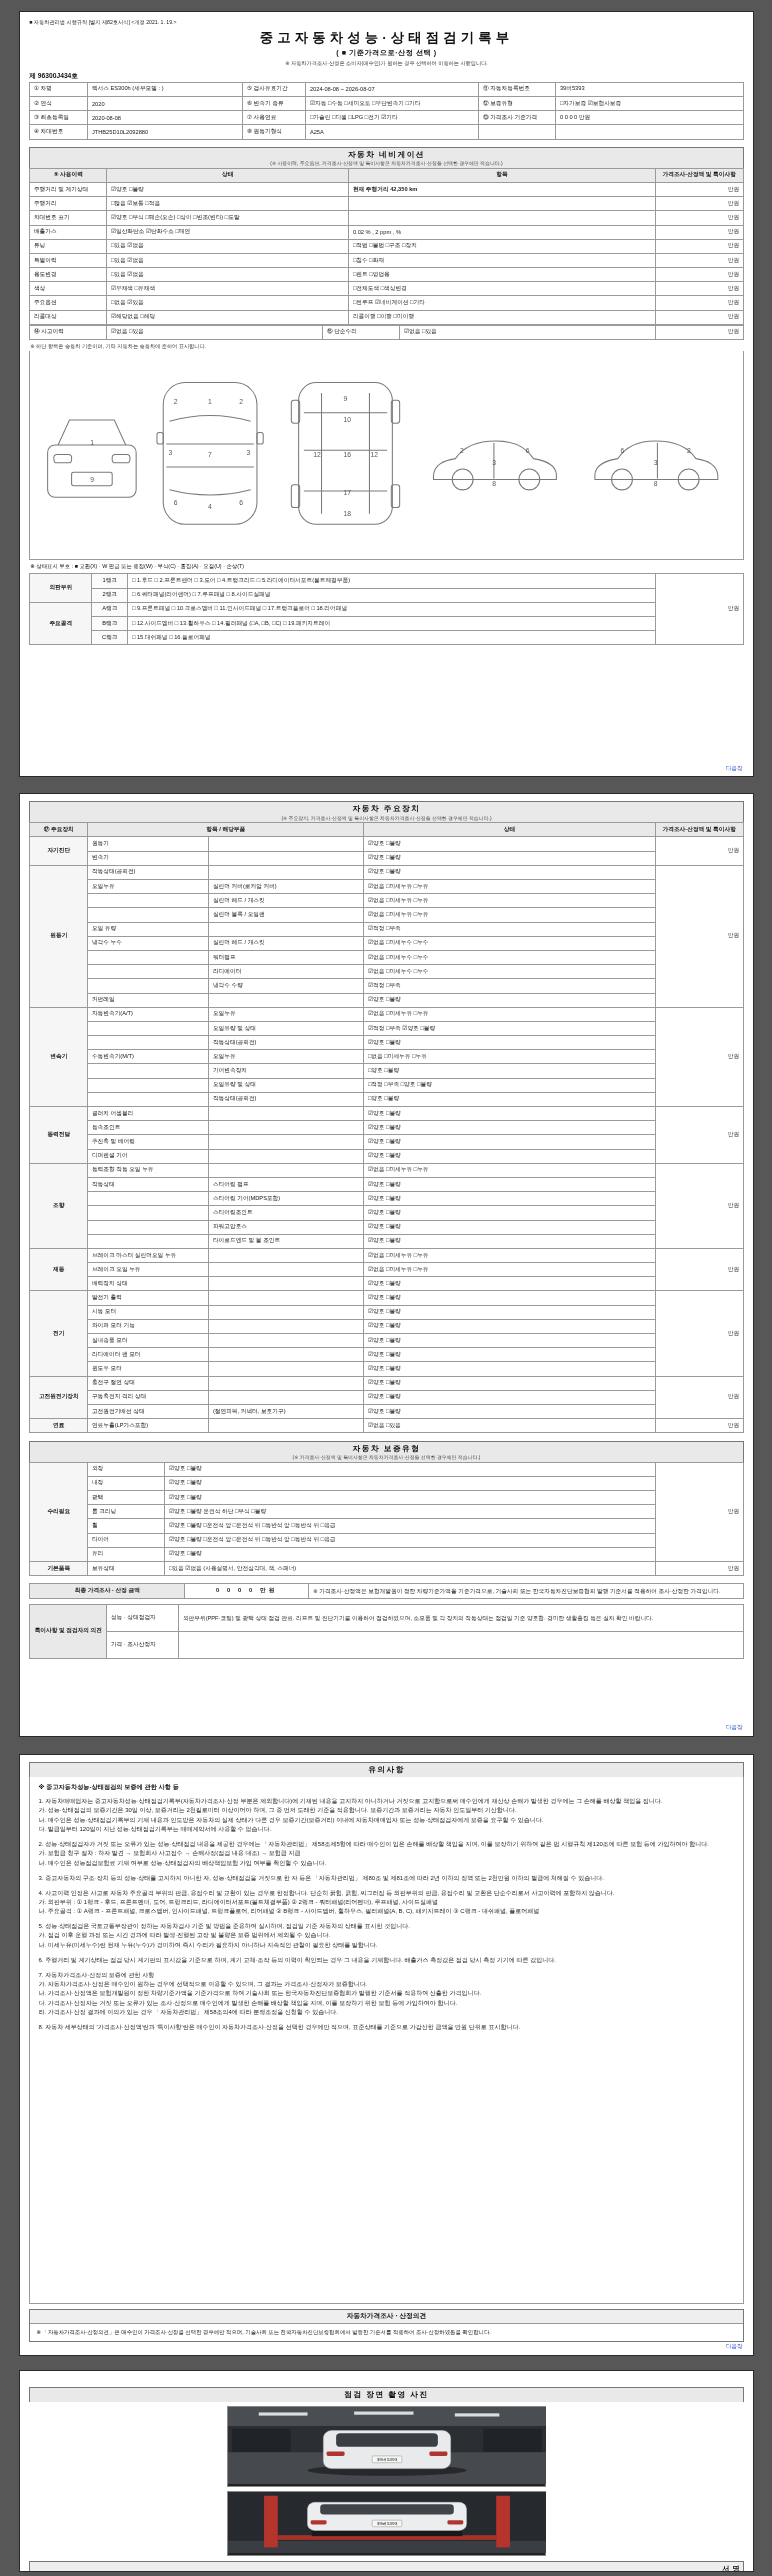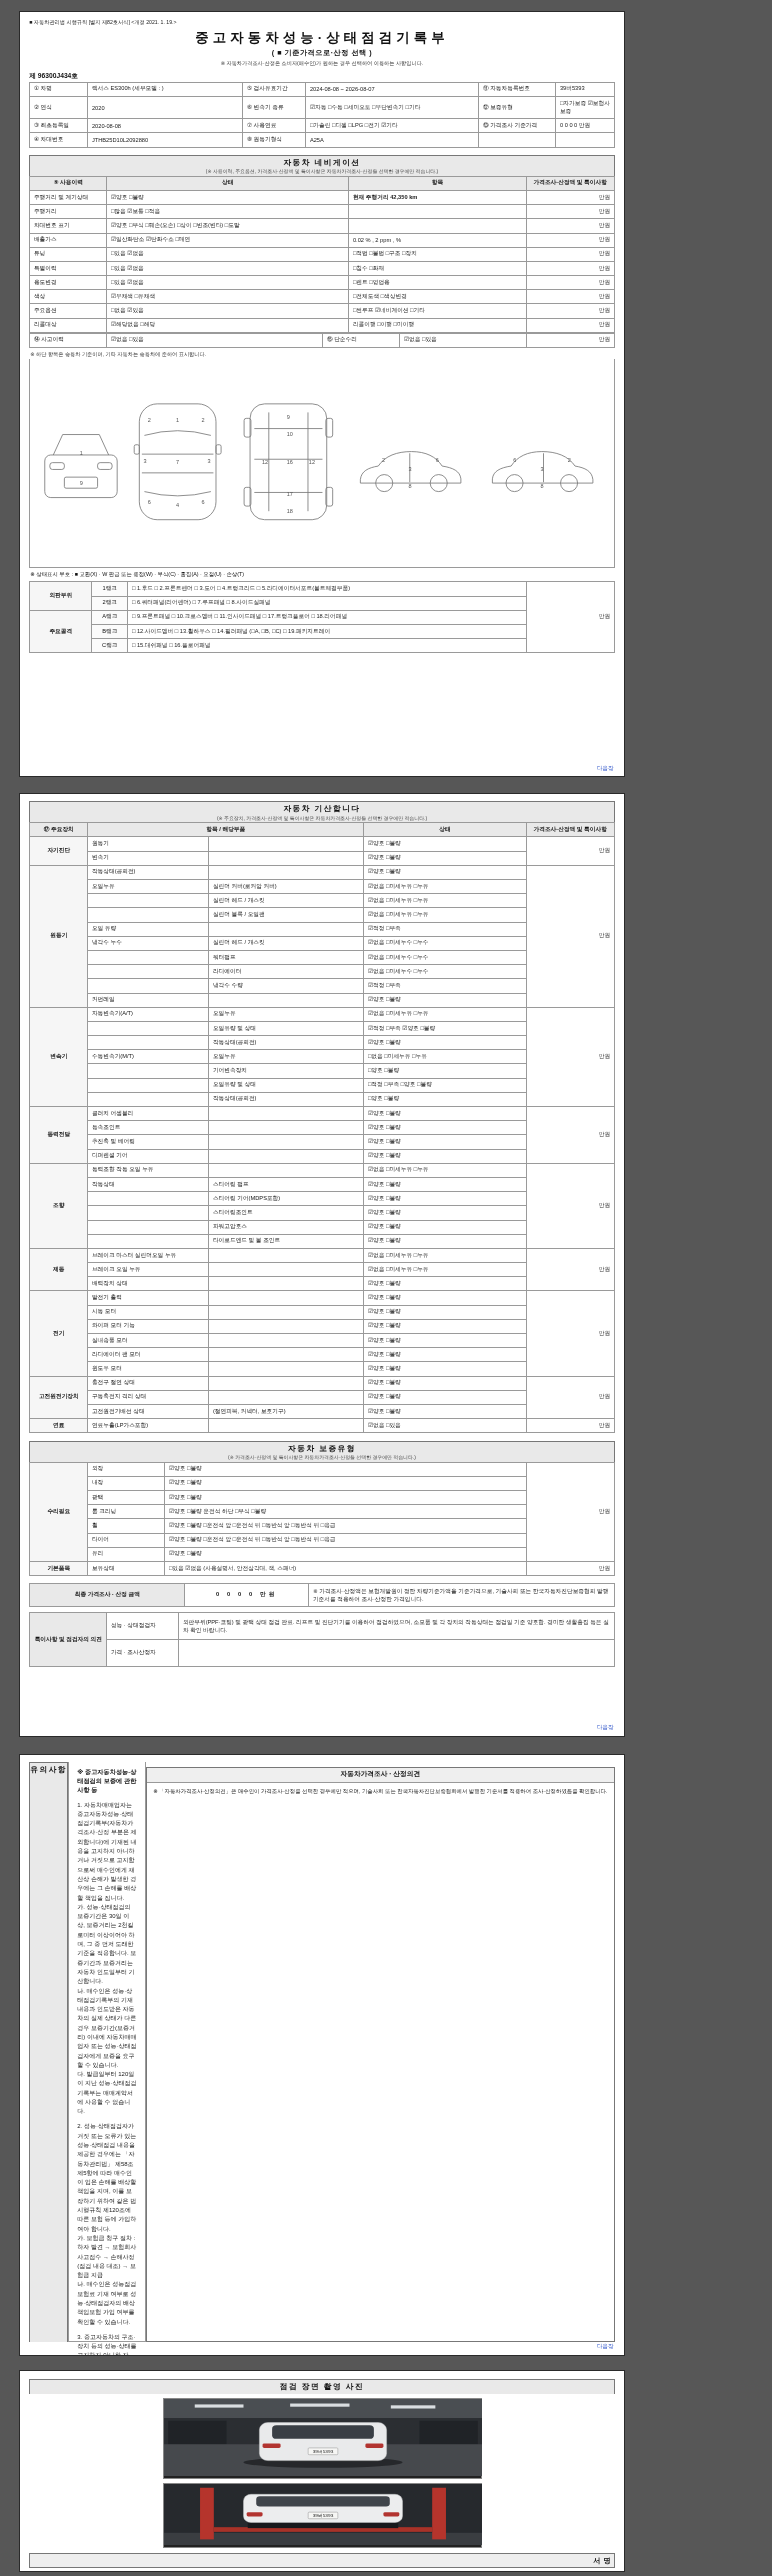--- a/index.html
+++ b/index.html
@@ -1,21 +1,21 @@
 <!DOCTYPE html>
 <html style="--link: #2d53c9; --fee: #1c2fc0;font-size:8.2px"><head>
 <meta charset="utf-8">
 <style>
   *{margin:0;padding:0;box-sizing:border-box;}
   html,body{width:773px;height:2576px;}
   body{background:#575757;font-family:"Liberation Sans","DejaVu Sans",sans-serif;color:#111;position:relative;}
-  .page{position:absolute;left:19px;width:606px;background:#fff;border:0.5px solid #2a2a2a;padding:7.2px 9.3px 13.4px;overflow:hidden;}
+  .page{position:absolute;left:19px;width:735px;background:#fff;border:0.5px solid #2a2a2a;padding:7.2px 9.3px 13.4px;overflow:hidden;}
   #page1{top:11.3px;height:766px;}
   #page2{top:793px;height:944px;}
-  #page3{top:1754px;height:602px;display:flex;flex-direction:row;}
+  #page3{top:1754px;height:602px;display:flex;flex-direction:column;}
   #page4{top:2370px;height:202px;padding:4.1px 9.3px;}
   .form-ref{font-size:5.2px;color:#222;}
   .title{text-align:center;font-size:13.4px;font-weight:bold;letter-spacing:4.1px;margin-top:2.1px;}
   .title-sub{text-align:center;font-size:7.2px;font-weight:bold;margin-top:1.5px;letter-spacing:0.5px;}
   .title-note{text-align:center;font-size:5.2px;color:#333;margin-top:1.5px;}
   .doc-no{font-size:6.7px;font-weight:bold;margin:5.2px 0 1px;}
   .secbar{border:0.5px solid #777;border-bottom:none;background:#e9e9e9;text-align:center;padding:2.1px 0 1.5px;margin-top:7.2px;}
   .sec-title{font-size:7.7px;font-weight:bold;letter-spacing:1.5px;}
   .sec-note{font-size:4.9px;color:#444;margin-top:0.5px;}
   table.grid{width:100%;border-collapse:collapse;table-layout:fixed;}
@@ -311,21 +311,21 @@
             <td class="chk">□ 15.대쉬패널    □ 16.플로어패널</td>
           </tr>
         </tbody>
     </table>
 
     <div class="nextlink">다음장</div>
   </div>
 
   <div class="page" id="page2">
     <div class="secbar" style="margin-top:0">
-      <div class="sec-title">자동차 기산합니다</div>
+      <div class="sec-title">자동차 주요장치</div>
       <div class="sec-note">(※ 주요장치, 가격조사·산정액 및 특이사항은 자동차가격조사·산정을 선택한 경우에만 적습니다.)</div>
     </div>
     <table class="grid">
       <colgroup>
           <col style="width:58px">
           <col style="width:121px">
           <col style="width:155px">
           <col>
           <col style="width:88px">
         </colgroup>
@@ -689,21 +689,21 @@
         </div>
     </div>
     <div class="valuation-box">
       <div class="valuation-title">자동차가격조사 · 산정의견</div>
       <div class="valuation-text">※ 「자동차가격조사·산정의견」은 매수인이 가격조사·산정을 선택한 경우에만 적으며, 기술사회 또는 한국자동차진단보증협회에서 발행한 기준서를 적용하여 조사·산정하였음을 확인합니다.</div>
     </div>
     <div class="nextlink">다음장</div>
   </div>
 
   <div class="page" id="page4">
-    <div class="secbar" style="margin-top:4px">
+    <div class="secbar" style="margin-top:12px">
       <div class="sec-title">점검 장면 촬영 사진</div>
     </div>
 
     <div class="photo-frame">
       <svg viewBox="0 0 600 170" width="318" height="77" preserveAspectRatio="none">
         <rect width="600" height="170" fill="#34373b"></rect>
         <rect width="600" height="42" fill="#4a4e52"></rect>
         <rect x="58" y="12" width="92" height="7" fill="#e9edf0" opacity="0.9"></rect>
         <rect x="238" y="10" width="112" height="7" fill="#e9edf0" opacity="0.9"></rect>
         <rect x="428" y="14" width="84" height="7" fill="#e9edf0" opacity="0.9"></rect>

